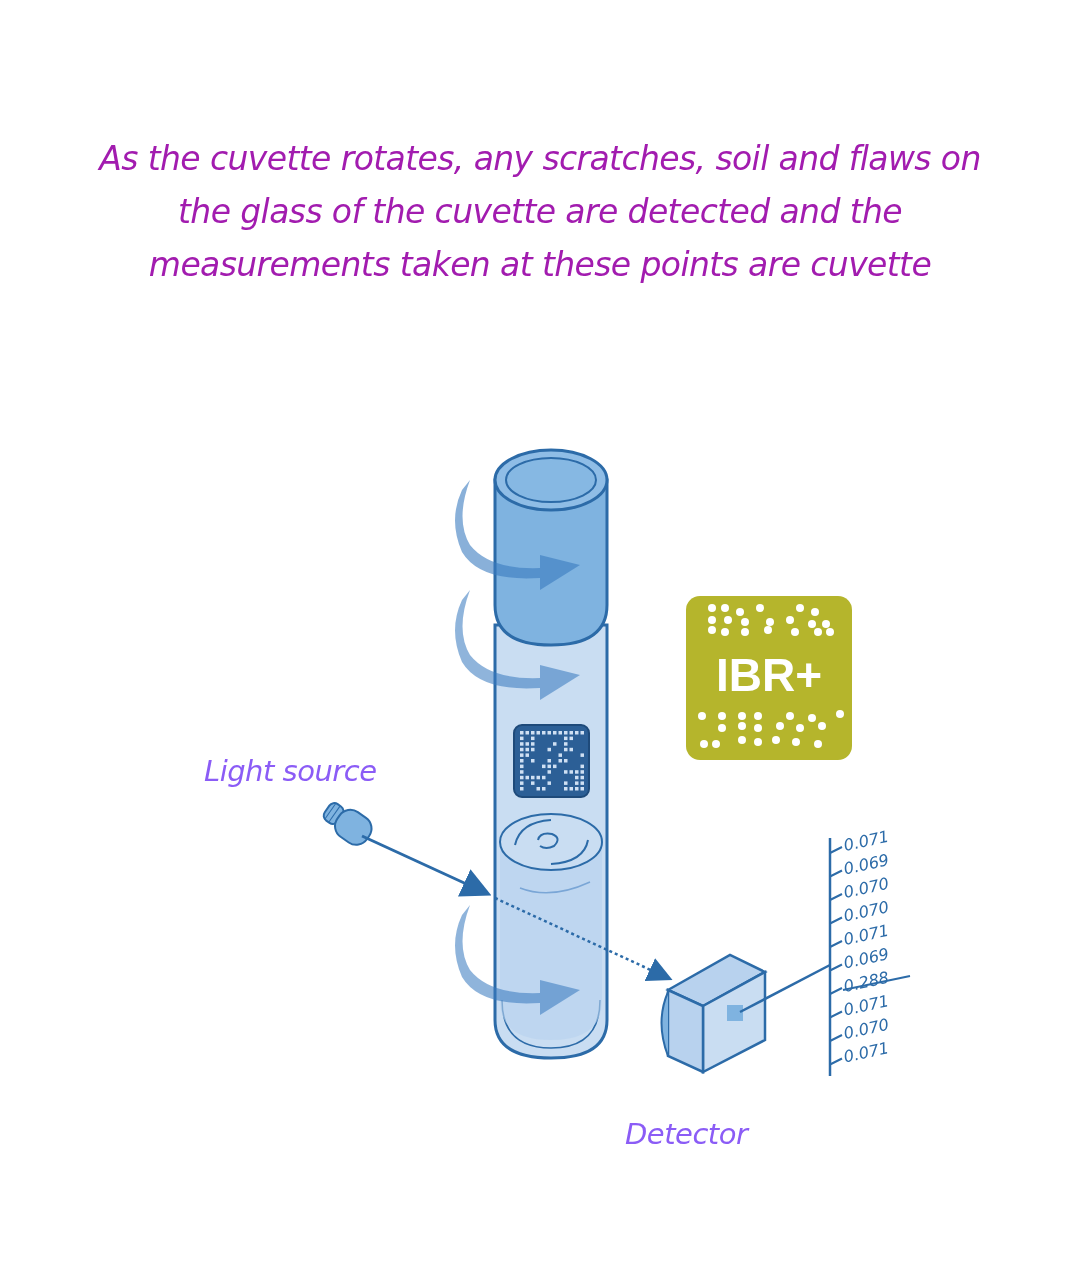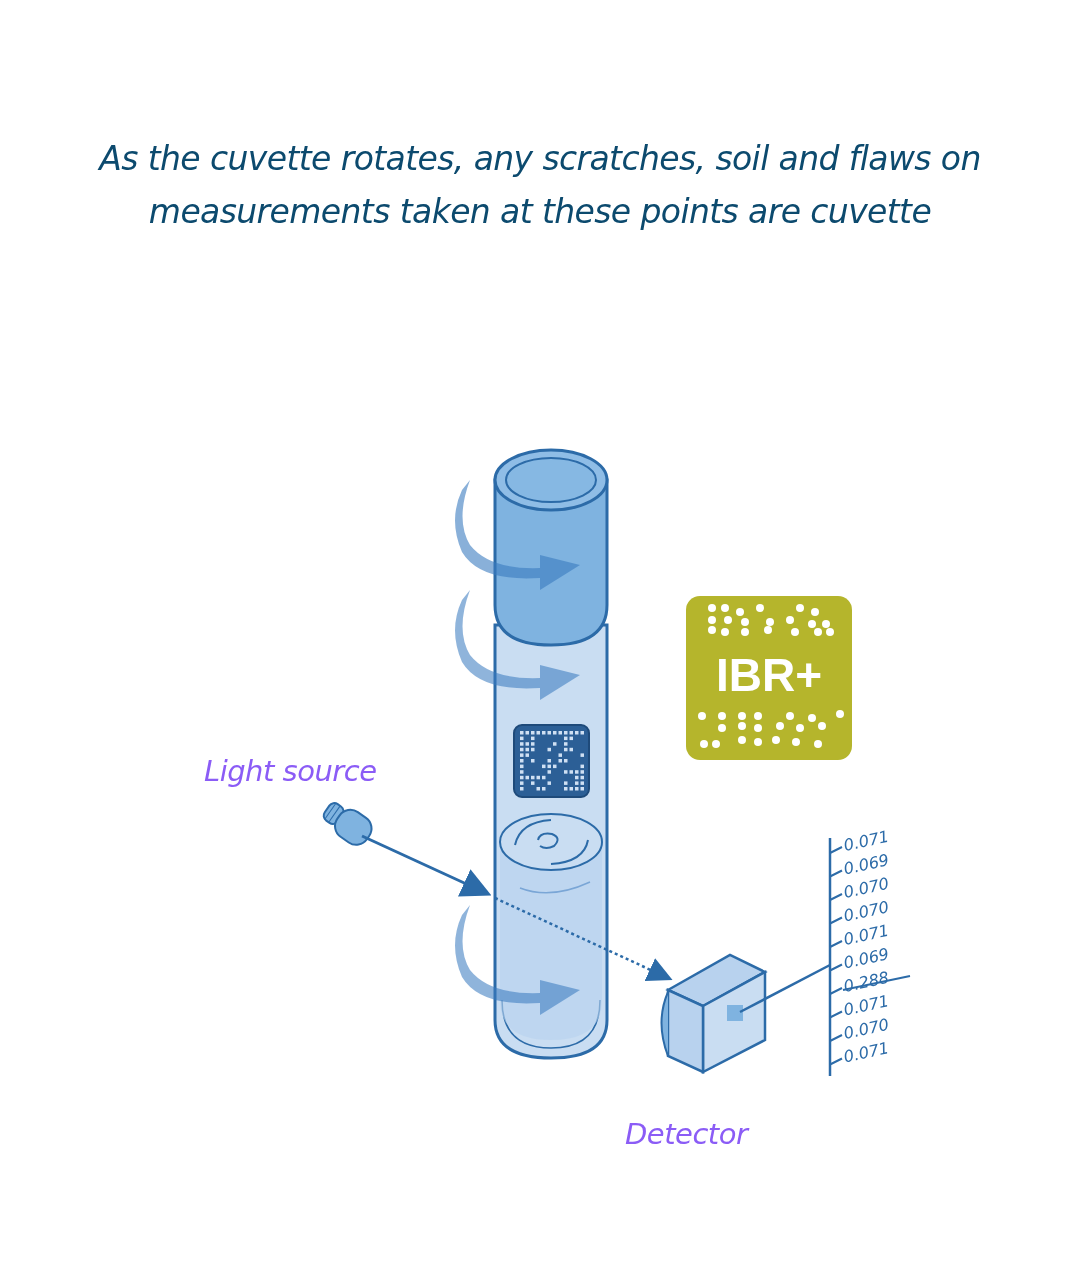--- a/index.html
+++ b/index.html
@@ -1,35 +1,36 @@
 <!DOCTYPE html>
 <html><head>
 <meta charset="utf-8">
 <style>
   html, body { margin:0; padding:0; background:#ffffff; }
   body { width:1065px; height:1270px; position:relative; overflow:hidden; font-family:"DejaVu Sans", sans-serif; }
   .caption {
     position:absolute; left:40px; top:132px; width:1000px;
-    text-align:center; font-style:italic; color:#0c4a6e;
+    text-align:center; font-style:italic; color:#a21caf;
     font-size:33px; line-height:53px; letter-spacing:-0.6px;
     font-family:"DejaVu Sans", sans-serif;
   }
   .caption span { display:block; }
   .label {
     position:absolute; font-style:italic; color:#8b5cf6;
     font-size:29px; font-family:"DejaVu Sans", sans-serif; letter-spacing:-0.5px;
   }
   #diagram { position:absolute; left:0; top:0; }
   .reading { font-family:"DejaVu Sans", sans-serif; font-style:italic; font-size:16px; fill:#2c6ba8; }
 </style>
 </head>
 <body>
 
 <div class="caption">
   <span>As the cuvette rotates, any scratches, soil and flaws on</span>
+  <span>the glass of the cuvette are detected and the</span>
   <span>measurements taken at these points are cuvette</span>
 </div>
 
 <svg id="diagram" width="1065" height="1270" viewBox="0 0 1065 1270">
   <defs>
     <marker id="arrowhead" markerWidth="10" markerHeight="10" refX="8" refY="5" orient="auto">
       <path d="M0,0 L10,5 L0,10 z" fill="#2c6ba8"></path>
     </marker>
   </defs>
 

